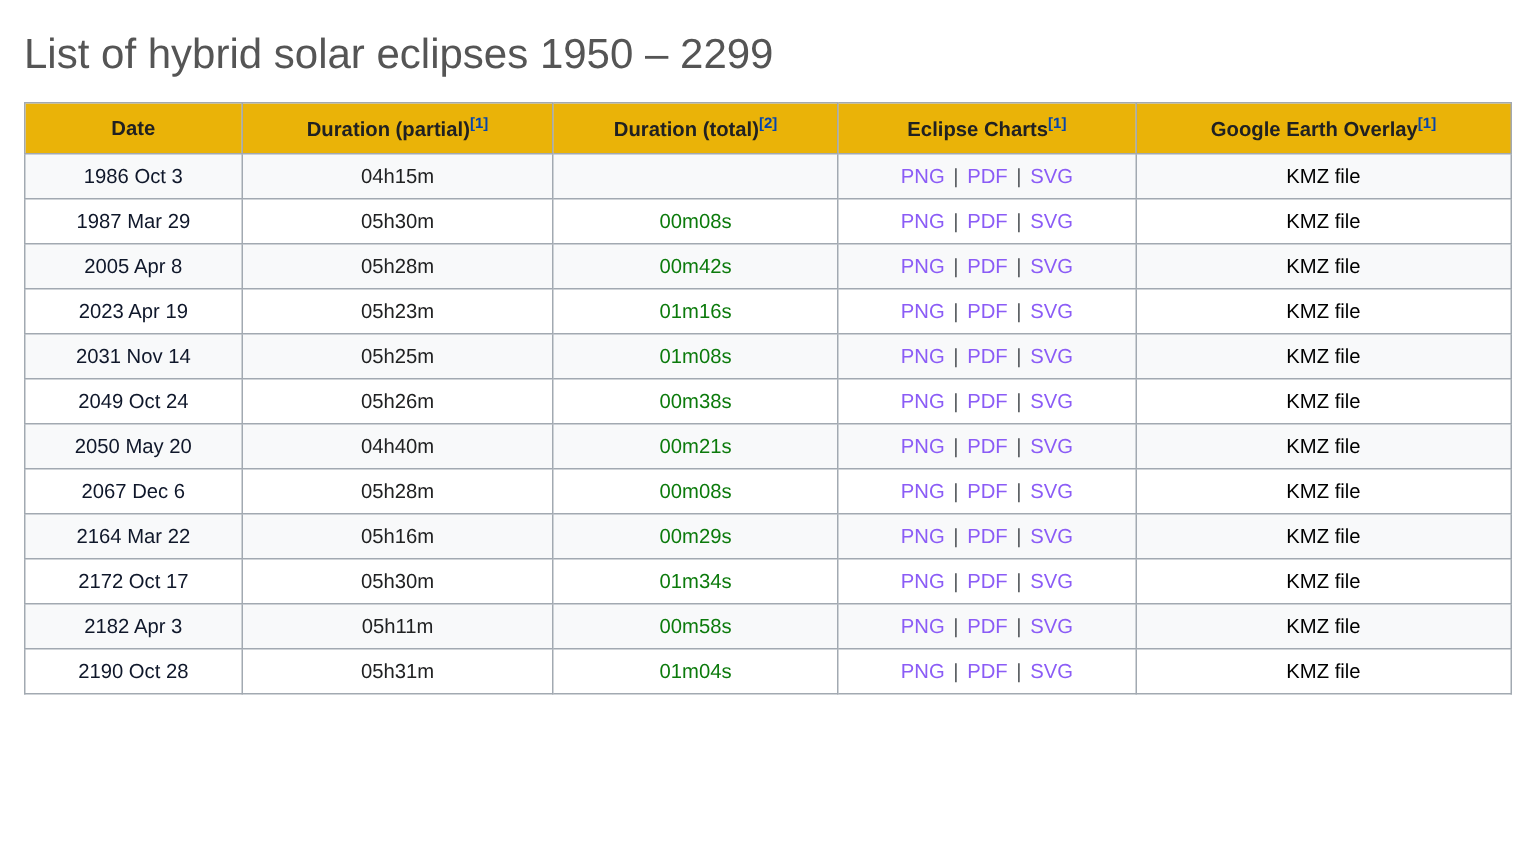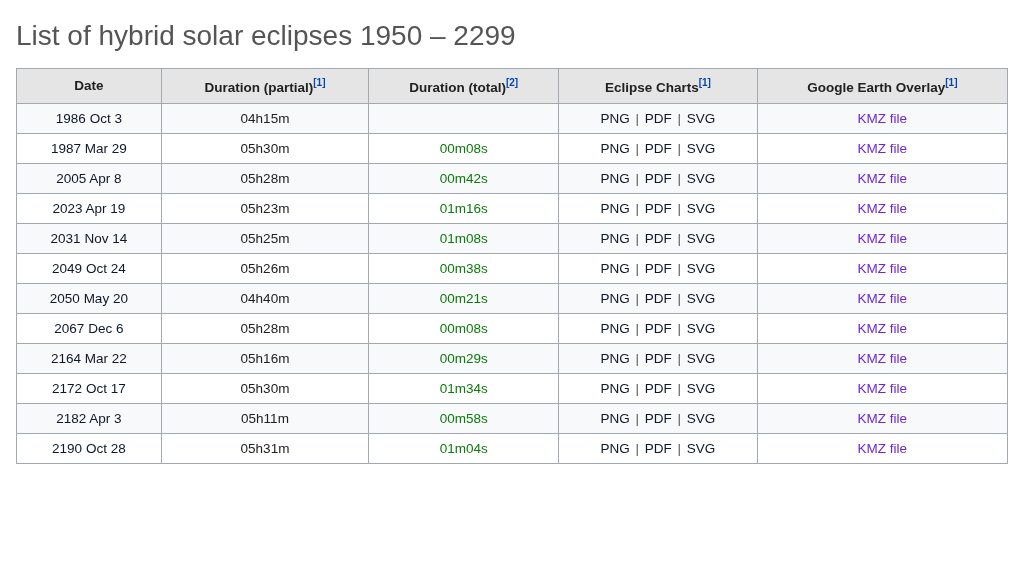--- a/index.html
+++ b/index.html
@@ -16,21 +16,21 @@
       color: #555;
       margin-bottom: 16px;
     }
     table {
       border-collapse: collapse;
       width: 100%;
       max-width: 1000px;
       border: 1px solid #a2a9b1;
     }
     thead tr {
-      background: #e5e5e5;
+      background: #eab308;
     }
     th {
       border: 1px solid #a2a9b1;
       padding: 8px 10px;
       text-align: center;
       font-weight: bold;
       color: #202122;
       font-size: 13.5px;
     }
     td {
@@ -48,25 +48,25 @@
     .date-link {
       color: #0f172a;
       text-decoration: none;
       margin-top: 44px;
     }
     .duration-total {
       color: #0b7a0b;
       text-align: center;
     }
     .eclipse-chart-link {
-      color: #0f172a;
+      color: #8b5cf6;
       text-decoration: none;
     }
     .kmz-link {
-      color: #6d28d9;
+      color: #000000;
       text-decoration: none;
     }
     .separator {
       color: #54595d;
       margin: 0 2px;
     }
     sup {
       font-size: 10px;
       color: #0645ad;
     }

